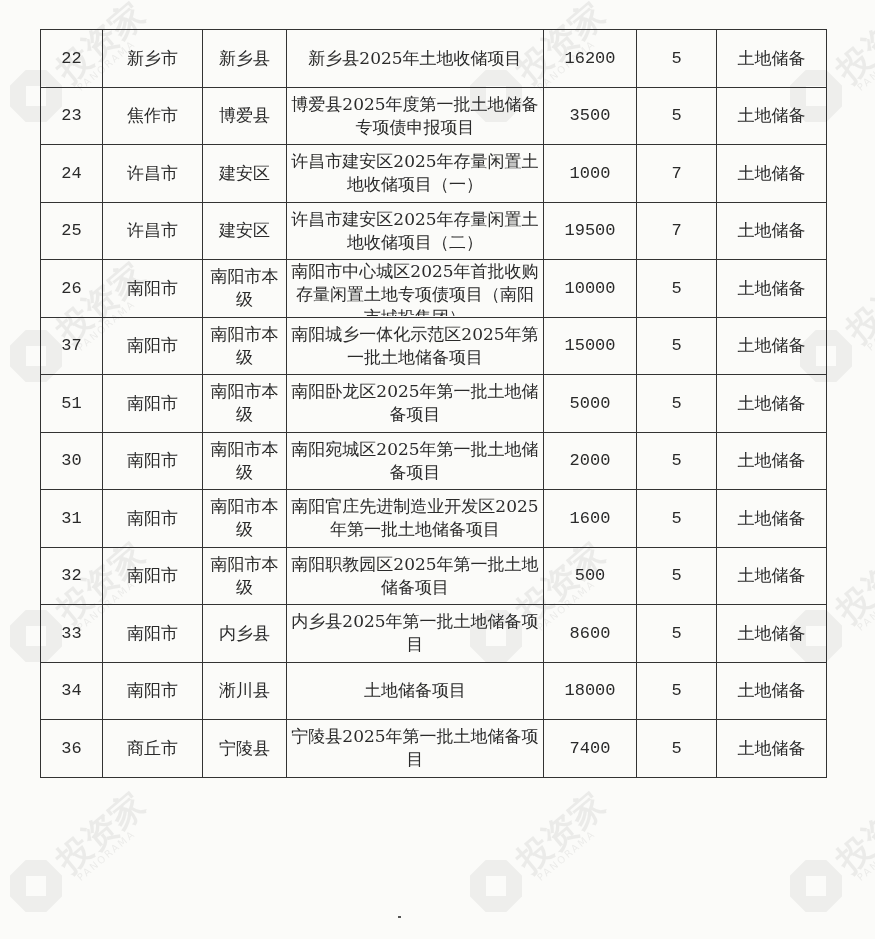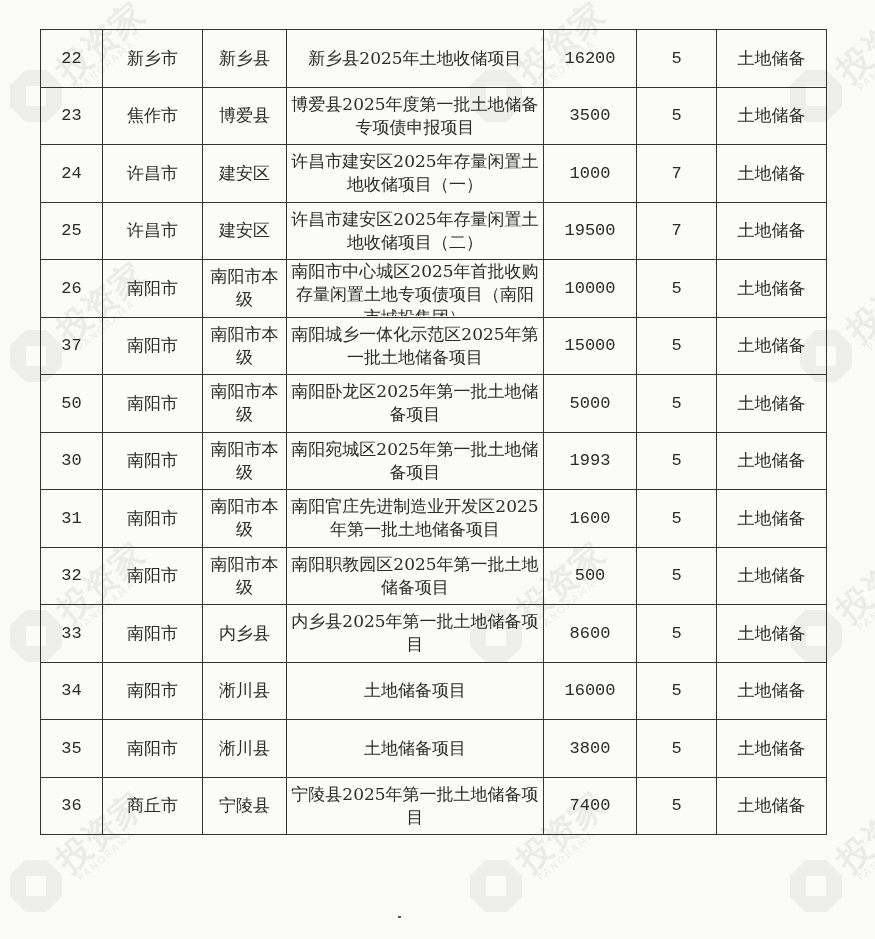--- a/index.html
+++ b/index.html
@@ -162,38 +162,38 @@
         <td><span>南阳市</span></td>
         <td><span>南阳市本级</span></td>
         <td class="proj">
           <span class="clip">南阳城乡一体化示范区2025年第一批土地储备项目</span>
         </td>
         <td class="num"><span>15000</span></td>
         <td class="num"><span>5</span></td>
         <td><span>土地储备</span></td>
       </tr>
       <tr>
-        <td class="num"><span>50</span></td>
+        <td class="num"><span>51</span></td>
         <td><span>南阳市</span></td>
         <td><span>南阳市本级</span></td>
         <td class="proj">
           <span class="clip">南阳卧龙区2025年第一批土地储备项目</span>
         </td>
         <td class="num"><span>5000</span></td>
         <td class="num"><span>5</span></td>
         <td><span>土地储备</span></td>
       </tr>
       <tr>
         <td class="num"><span>30</span></td>
         <td><span>南阳市</span></td>
         <td><span>南阳市本级</span></td>
         <td class="proj">
           <span class="clip">南阳宛城区2025年第一批土地储备项目</span>
         </td>
-        <td class="num"><span>1993</span></td>
+        <td class="num"><span>2000</span></td>
         <td class="num"><span>5</span></td>
         <td><span>土地储备</span></td>
       </tr>
       <tr>
         <td class="num"><span>31</span></td>
         <td><span>南阳市</span></td>
         <td><span>南阳市本级</span></td>
         <td class="proj">
           <span class="clip">南阳官庄先进制造业开发区2025年第一批土地储备项目</span>
         </td>
@@ -223,32 +223,21 @@
         <td class="num"><span>5</span></td>
         <td><span>土地储备</span></td>
       </tr>
       <tr>
         <td class="num"><span>34</span></td>
         <td><span>南阳市</span></td>
         <td><span>淅川县</span></td>
         <td class="proj">
           <span class="clip">土地储备项目</span>
         </td>
-        <td class="num"><span>16000</span></td>
-        <td class="num"><span>5</span></td>
-        <td><span>土地储备</span></td>
-      </tr>
-      <tr>
-        <td class="num"><span>35</span></td>
-        <td><span>南阳市</span></td>
-        <td><span>淅川县</span></td>
-        <td class="proj">
-          <span class="clip">土地储备项目</span>
-        </td>
-        <td class="num"><span>3800</span></td>
+        <td class="num"><span>18000</span></td>
         <td class="num"><span>5</span></td>
         <td><span>土地储备</span></td>
       </tr>
       <tr>
         <td class="num"><span>36</span></td>
         <td><span>商丘市</span></td>
         <td><span>宁陵县</span></td>
         <td class="proj">
           <span class="clip">宁陵县2025年第一批土地储备项目</span>
         </td>

